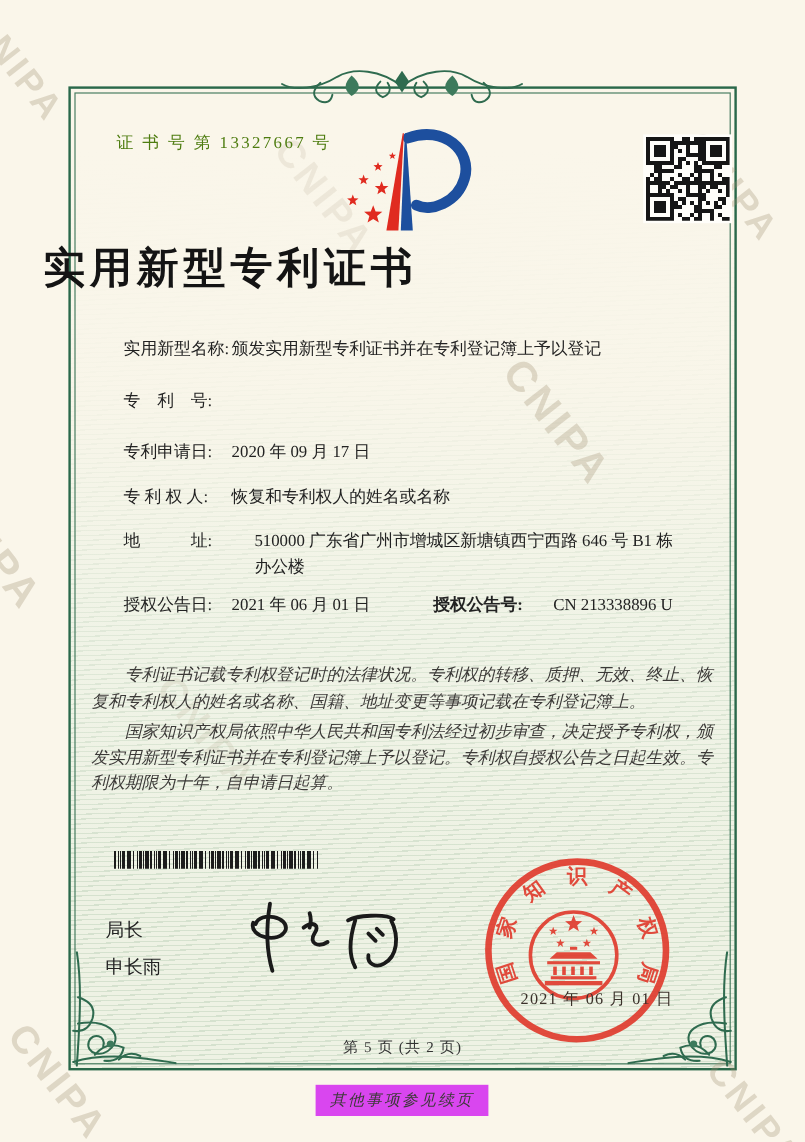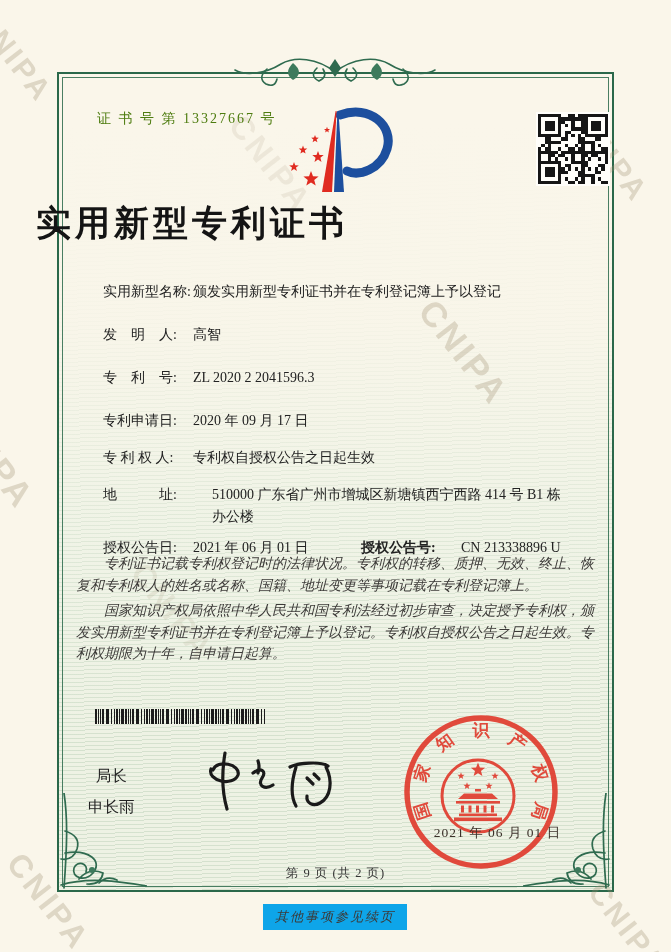--- a/index.html
+++ b/index.html
@@ -47,31 +47,31 @@
   .flabel2{flex:0 0 100px;white-space:nowrap;color:#222;font-weight:bold;}
   
   .legal{position:absolute;left:76px;top:553px;width:522px;z-index:2;
     font-size:14px;line-height:21.5px;color:#3c3a38;font-style:italic;}
   .legal p{margin:0 0 4px 0;text-indent:2em;}
   
   .barcode{position:absolute;left:95px;top:709px;width:175px;height:15px;z-index:2;}
   
   .officer{position:absolute;left:88px;top:760px;z-index:2;
     font-family:"Liberation Sans","DejaVu Sans",sans-serif;
-    font-size:15.5px;line-height:31px;color:#222;text-align:center;}
+    font-size:15.5px;line-height:31px;color:#222;}
   .sig{position:absolute;left:195px;top:745px;width:150px;height:72px;z-index:4;}
   
   .seal{position:absolute;left:391px;top:702px;width:180px;height:180px;z-index:5;opacity:.9;}
   .seal-date{position:absolute;left:405px;top:824px;width:185px;z-index:6;
     font-size:13.5px;letter-spacing:1px;color:#3b312a;text-align:center;}
   
   .page-ind{position:absolute;left:0;right:0;top:865px;z-index:2;text-align:center;
     font-size:12.5px;letter-spacing:1px;color:#333;}
   .cont-note{position:absolute;left:335px;top:904px;transform:translateX(-50%);z-index:2;
-    background:#0ea5e9;padding:4px 12px;font-size:13px;letter-spacing:2px;
+    background:#d946ef;padding:4px 12px;font-size:13px;letter-spacing:2px;
     color:#3c3a38;font-style:italic;white-space:nowrap;}
   
   .orn-top{position:absolute;left:233px;top:54px;width:204px;height:36px;z-index:2;}
   .orn-bl{position:absolute;left:59px;top:793px;width:88px;height:97px;z-index:2;}
   .orn-br{position:absolute;left:523px;top:793px;width:88px;height:97px;z-index:2;transform:scaleX(-1);}
 </style>
 </head>
 <body>
 
 <span class="wm" style="left:-6px;top:4px;font-size:30px;">CNIPA</span>
@@ -388,38 +388,33 @@
   </svg>
 
 <div class="title">实用新型专利证书</div>
 
 <div class="fields">
   <div class="frow m21">
     <span class="flabel">实用新型名称:</span>
     <span class="fvalue">颁发实用新型专利证书并在专利登记簿上予以登记</span>
   </div>
   <div class="frow m21">
-    <span class="flabel">发　明　人:</span>
-    <span class="fvalue">高智</span>
-  </div>
-  <div class="frow m21">
     <span class="flabel">专　利　号:</span>
-    <span class="fvalue">ZL 2020 2 2041596.3</span>
   </div>
   <div class="frow m15">
     <span class="flabel">专利申请日:</span>
     <span class="fvalue">2020 年 09 月 17 日</span>
   </div>
   <div class="frow m15">
     <span class="flabel">专 利 权 人:</span>
-    <span class="fvalue">专利权自授权公告之日起生效</span>
+    <span class="fvalue">恢复和专利权人的姓名或名称</span>
   </div>
   <div class="frow m8">
     <span class="flabel">地　　　址:</span>
-    <span class="fvalue">510000 广东省广州市增城区新塘镇西宁西路 414 号 B1 栋办公楼</span>
+    <span class="fvalue">510000 广东省广州市增城区新塘镇西宁西路 646 号 B1 栋办公楼</span>
   </div>
   <div class="frow">
     <span class="flabel">授权公告日:</span>
     <span class="fvalue fvalue-fixed">2021 年 06 月 01 日</span>
     <span class="flabel2">授权公告号:</span>
     <span class="fvalue">CN 213338896 U</span>
   </div>
 </div>
 
 <div class="legal">
@@ -532,14 +527,14 @@
       <text x="0" y="0" transform="translate(32.9,71.5) rotate(-72)" fill="#e0382a" font-size="17" font-weight="bold" text-anchor="middle" dominant-baseline="middle">家</text>
       <text x="0" y="0" transform="translate(54.7,41.5) rotate(-36)" fill="#e0382a" font-size="17" font-weight="bold" text-anchor="middle" dominant-baseline="middle">知</text>
       <text x="0" y="0" transform="translate(90.0,30.0) rotate(0)" fill="#e0382a" font-size="17" font-weight="bold" text-anchor="middle" dominant-baseline="middle">识</text>
       <text x="0" y="0" transform="translate(125.3,41.5) rotate(36)" fill="#e0382a" font-size="17" font-weight="bold" text-anchor="middle" dominant-baseline="middle">产</text>
       <text x="0" y="0" transform="translate(147.1,71.5) rotate(72)" fill="#e0382a" font-size="17" font-weight="bold" text-anchor="middle" dominant-baseline="middle">权</text>
       <text x="0" y="0" transform="translate(147.1,108.5) rotate(108)" fill="#e0382a" font-size="17" font-weight="bold" text-anchor="middle" dominant-baseline="middle">局</text>
     </g>
 </svg>
 <div class="seal-date">2021 年 06 月 01 日</div>
 
-<div class="page-ind">第 9 页 (共 2 页)</div>
+<div class="page-ind">第 5 页 (共 2 页)</div>
 <div class="cont-note">其他事项参见续页</div>
 
 </body></html>

